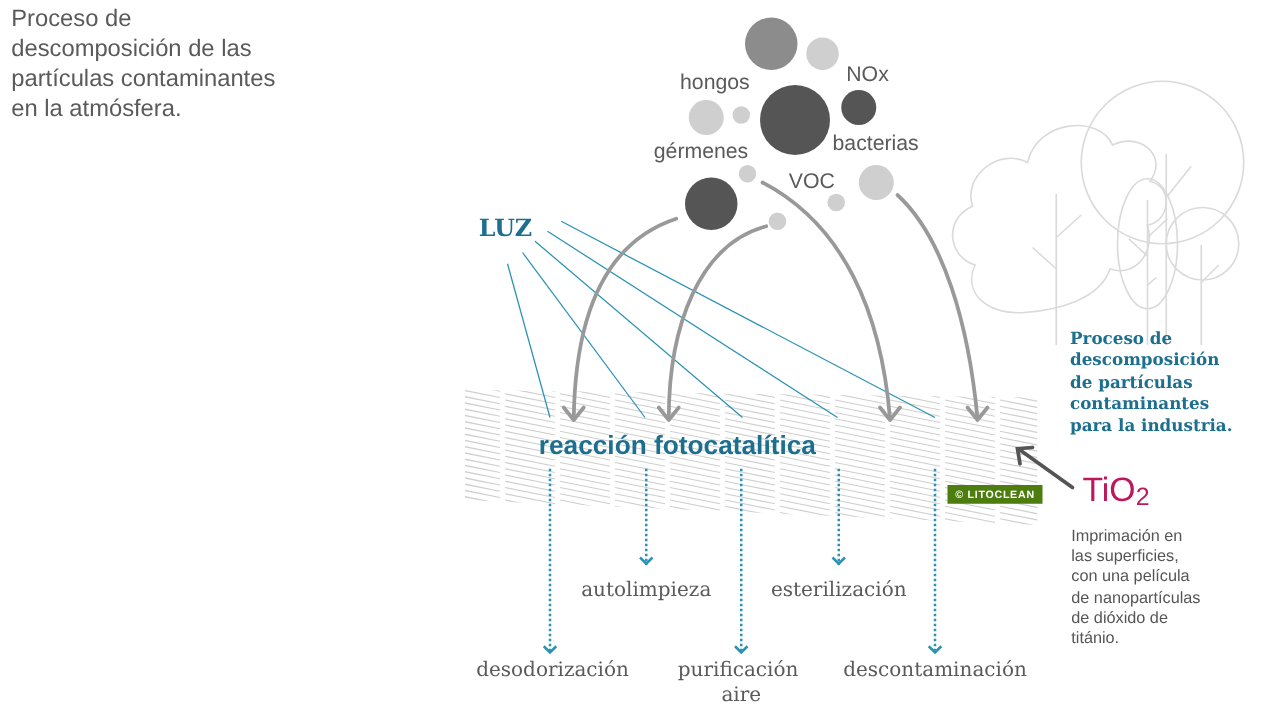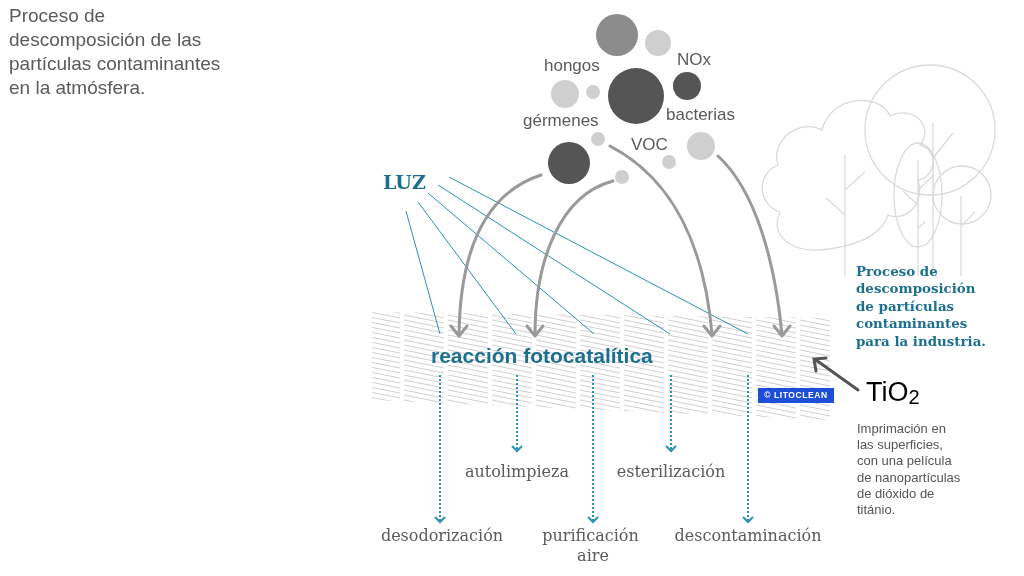--- a/index.html
+++ b/index.html
@@ -10,31 +10,31 @@
     font-family: "Liberation Sans", sans-serif; font-size: 19px; line-height: 24px; color: #5a5a5a;
     white-space: pre-line;
   }
   .ind-title {
     position: absolute; left: 856px; top: 263px; width: 170px;
     font-family: "DejaVu Serif", serif; font-weight: bold; font-size: 13.4px; line-height: 17.4px;
     color: #1c6f8e; white-space: pre-line;
   }
   .tio2 {
     position: absolute; left: 866px; top: 377px; font-family: "Liberation Sans", sans-serif;
-    font-size: 27px; color: #000000; text-align: center;
+    font-size: 27px; color: #be185d; text-align: center;
   }
   .tio2 sub { font-size: 20px; vertical-align: -3px; }
   .tio2-desc {
     position: absolute; left: 857px; top: 421px; width: 165px;
     font-family: Liberation Sans, sans-serif; font-size: 13px; line-height: 16.2px; color: #555555;
     white-space: pre-line;
   }
   .badge {
     position: absolute; left: 758px; top: 388px; width: 76px; height: 15px;
-    background: #1d4ed8; color: #ffffff; font-family: "Liberation Sans", sans-serif;
+    background: #4d7c0f; color: #ffffff; font-family: "Liberation Sans", sans-serif;
     font-size: 8.5px; font-weight: bold; letter-spacing: 0.6px; line-height: 15px; text-align: center;
   }
 </style>
 </head>
 <body>
 
 <div class="title-block">Proceso de
 descomposición de las
 partículas contaminantes
 en la atmósfera.</div>

